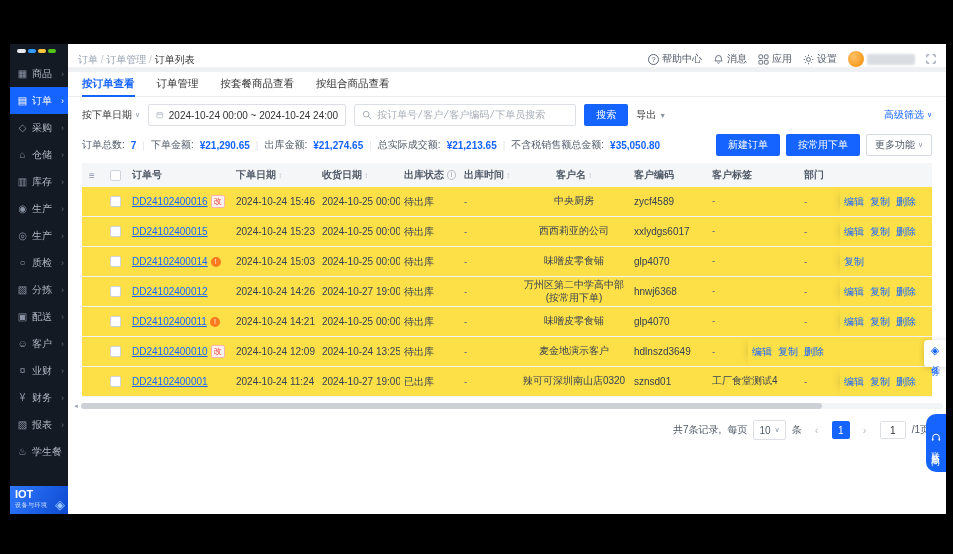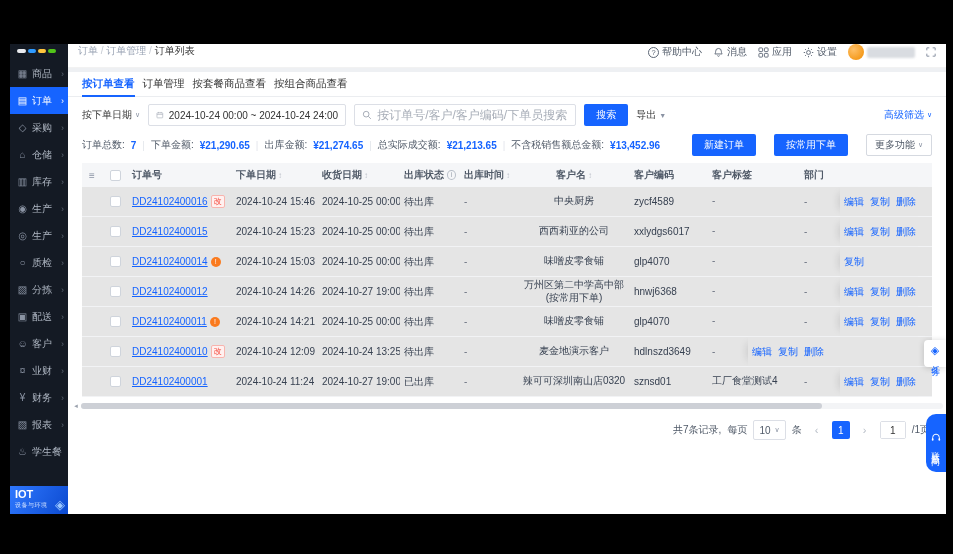--- a/index.html
+++ b/index.html
@@ -21,62 +21,62 @@
   .m-item .chev{margin-left:auto;font-size:9px;color:#5b6472}
   .m-item.active{background:#1664ff;color:#fff}
   .m-item.active .mi,.m-item.active .chev{color:#fff}
   .side-footer{height:28px;background:linear-gradient(120deg,#2f78ff,#0c4ad0);color:#fff;padding:2px 5px;position:relative;flex-shrink:0}
   .sf-title{font-size:11px;font-weight:bold;line-height:13px}
   .sf-sub{font-size:6px;color:#cfe0ff;letter-spacing:.5px}
   .sf-cube{position:absolute;right:3px;bottom:3px;color:#9cc8ff;font-size:13px;line-height:13px}
 
   
   .main{flex:1;display:flex;flex-direction:column;min-width:0;position:relative}
-  .topbar{height:24px;background:#fff;display:flex;align-items:flex-start;padding:0 10px;flex-shrink:0;border-bottom:1px solid #f2f2f2}
+  .topbar{height:24px;background:#fff;display:flex;align-items:flex-end;padding:0 10px;flex-shrink:0;border-bottom:1px solid #f2f2f2}
   .crumbs{font-size:10px;color:#98a2b3;white-space:nowrap}
   .crumb+.crumb::before{content:" / ";color:#c5cad2}
   .crumb:last-child{color:#333}
   .tb-right{margin-left:auto;display:flex;align-items:center;gap:11px;font-size:10px;color:#505a68}
   .tb-item{display:flex;align-items:center;gap:3px;cursor:pointer;white-space:nowrap}
   .ic-circle{width:11px;height:11px;border:1px solid #5c6675;border-radius:50%;font-size:7.5px;line-height:9px;text-align:center;color:#5c6675;display:inline-block}
   .avatar{width:16px;height:16px;border-radius:50%;background:radial-gradient(circle at 35% 35%,#ffc067,#f08c00);flex-shrink:0}
   .name-blur{width:48px;height:11px;background:#d9dce1;border-radius:2px;filter:blur(1.2px)}
   .svgic{display:block}
 
   .card{flex:1;background:#fff;margin-top:4px;display:flex;flex-direction:column;min-height:0;overflow:hidden}
 
-  .tabs{display:flex;gap:8px;padding:0 14px;height:25px;align-items:flex-end;border-bottom:1px solid #ebedf0;flex-shrink:0}
+  .tabs{display:flex;gap:22px;padding:0 14px;height:25px;align-items:flex-end;border-bottom:1px solid #ebedf0;flex-shrink:0}
   .tab{font-size:10.5px;color:#333;height:100%;display:flex;align-items:center;cursor:pointer;position:relative;white-space:nowrap}
   .tab.active{color:#1664ff;font-weight:bold}
   .tab.active::after{content:"";position:absolute;bottom:-1px;left:0;right:0;height:2px;background:#1664ff}
 
   .filter-row{display:flex;align-items:center;padding:7px 14px 0;gap:8px;font-size:10px;color:#333;flex-shrink:0}
   .date-type{display:flex;align-items:center;gap:3px;cursor:pointer;white-space:nowrap}
   .caret{font-size:7px;color:#8a93a3}
   .box{display:flex;align-items:center;gap:5px;border:1px solid #dcdfe6;border-radius:2px;height:22px;padding:0 7px;background:#fff}
   .date-box{width:198px;color:#333;white-space:nowrap;cursor:pointer}
   .search-box{width:222px}
-  .search-box input{border:none;outline:none;flex:1;font-size:12px;color:#333;font-family:Liberation Sans, sans-serif;min-width:0}
+  .search-box input{border:none;outline:none;flex:1;font-size:10px;color:#333;font-family:Liberation Mono, monospace;min-width:0}
   .search-box input::placeholder{color:#a8aeb8}
   .btn-primary{background:#1664ff;color:#fff;border:none;height:22px;padding:0 12px;font-size:10px;border-radius:2px;cursor:pointer;white-space:nowrap;font-family:"Liberation Sans",sans-serif}
   .export{display:flex;gap:3px;align-items:center;cursor:pointer;white-space:nowrap}
   .advanced{margin-left:auto;color:#1664ff;display:flex;gap:3px;align-items:center;cursor:pointer;white-space:nowrap}
   .advanced .caret{color:#1664ff}
 
   .summary-row{display:flex;align-items:center;padding:8px 14px 0;font-size:10px;color:#505a68;gap:6px;flex-shrink:0;white-space:nowrap}
   .sum-num{color:#1664ff;font-weight:bold}
   .sep{color:#e3e6eb}
-  .action-btns{margin-left:auto;display:flex;gap:18px}
+  .action-btns{margin-left:auto;display:flex;gap:6px}
   .btn-outline{background:#fff;border:1px solid #d5d9e0;color:#505a68;height:22px;padding:0 8px;font-size:10px;border-radius:2px;display:flex;align-items:center;gap:3px;cursor:pointer;font-family:"Liberation Sans",sans-serif}
 
   
   .table{margin:7px 14px 0;font-size:10px;color:#374151;flex-shrink:0}
   .thead{display:flex;background:#f5f6f8;height:24px;align-items:center;font-weight:bold;color:#505a68}
   .th,.td{padding:0 4px;display:flex;align-items:center;overflow:hidden;white-space:nowrap}
-  .tr{display:flex;border-bottom:1px solid #f2f3f5;min-height:30px;align-items:center;background:#e5e5e5}
+  .tr{display:flex;border-bottom:1px solid #f2f3f5;min-height:30px;align-items:center;background:#fde047}
   .c0{width:20px;flex-shrink:0;justify-content:center}
   .c1{width:26px;flex-shrink:0;justify-content:center}
   .c2{width:104px;flex-shrink:0}
   .c3{width:86px;flex-shrink:0}
   .c4{width:82px;flex-shrink:0}
   .c5{width:60px;flex-shrink:0}
   .c6{width:58px;flex-shrink:0}
   .c7{width:112px;flex-shrink:0;justify-content:center;text-align:center}
   .c8{width:78px;flex-shrink:0}
   .c9{width:92px;flex-shrink:0}
@@ -298,21 +298,21 @@
         <span>下单金额:</span>
         <span class="sum-num">¥21,290.65</span>
         <span class="sep">|</span>
         <span>出库金额:</span>
         <span class="sum-num">¥21,274.65</span>
         <span class="sep">|</span>
         <span>总实际成交额:</span>
         <span class="sum-num">¥21,213.65</span>
         <span class="sep">|</span>
         <span>不含税销售额总金额:</span>
-        <span class="sum-num">¥13,452.96</span>
+        <span class="sum-num">¥35,050.80</span>
         <span class="action-btns">
           <button class="btn-primary">新建订单</button>
           <button class="btn-primary">按常用下单</button>
           <button class="btn-outline">
               <span>更多功能</span>
               <span class="caret">∨</span>
             </button>
         </span>
       </div>
 

